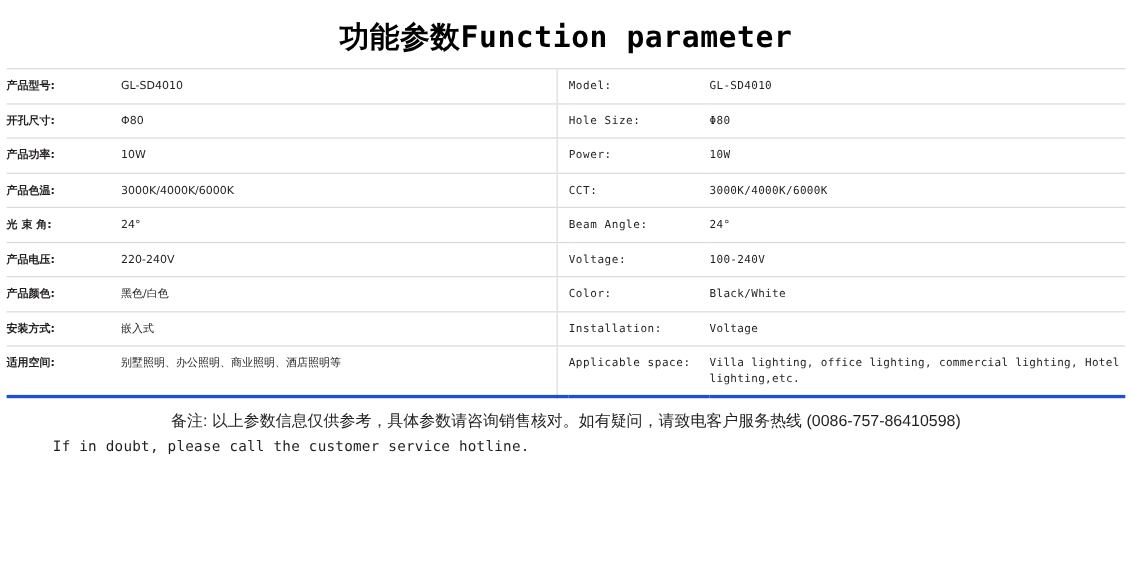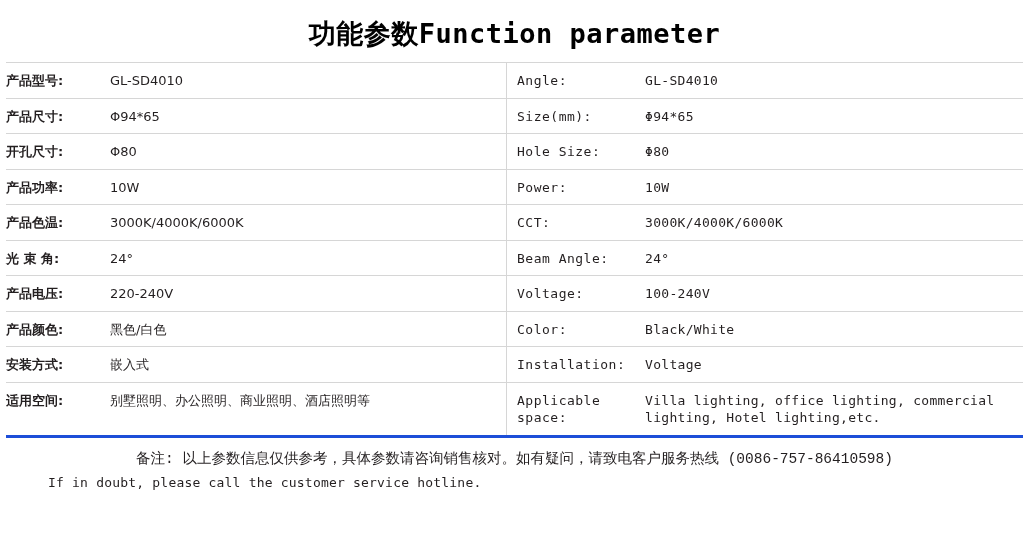--- a/index.html
+++ b/index.html
@@ -39,21 +39,21 @@
   }
   table.spec tr {
     border-top: 1px solid #d6d6d6;
   }
   table.spec tr:last-child {
     border-bottom: 3px solid #1d4ed8;
   }
   table.spec td {
     padding: 9px 0 8px 0;
     vertical-align: top;
-    font-size: 13px;
+    font-size: 10px;
     line-height: 1.35;
   }
   td.cn-label {
     width: 104px;
     padding-left: 8px;
     font-family: "DejaVu Sans", sans-serif;
     font-weight: bold;
     white-space: nowrap;
   }
   td.cn-value {
@@ -75,21 +75,21 @@
     line-height: 1.4;
   }
   td.en-value {
     font-family: "DejaVu Sans Mono", monospace;
     font-size: 14px;
     letter-spacing: 0.3px;
     line-height: 1.4;
   }
   .note-cn {
     text-align: center;
-    font-family: Liberation Mono, monospace;
+    font-family: Liberation Sans, sans-serif;
     font-size: 14.5px;
     padding: 11px 10px 5px 10px;
     color: #231f20;
   }
   .note-en {
     font-family: "DejaVu Sans Mono", monospace;
     font-size: 13px;
     letter-spacing: 0.2px;
     line-height: 1.55;
     padding: 0 12px 0 14px;
@@ -106,29 +106,22 @@
 <div class="page">
 
   <div class="title">功能参数Function parameter</div>
 
   <table class="spec">
     <tbody>
       <tr>
         <td class="cn-label">产品型号:</td>
         <td class="cn-value">GL-SD4010</td>
         <td class="divider"></td>
-        <td class="en-label">Angle:</td>
+        <td class="en-label">Model:</td>
         <td class="en-value">GL-SD4010</td>
-      </tr>
-      <tr>
-        <td class="cn-label">产品尺寸:</td>
-        <td class="cn-value">Φ94*65</td>
-        <td class="divider"></td>
-        <td class="en-label">Size(mm):</td>
-        <td class="en-value">Φ94*65</td>
       </tr>
       <tr>
         <td class="cn-label">开孔尺寸:</td>
         <td class="cn-value">Φ80</td>
         <td class="divider"></td>
         <td class="en-label">Hole Size:</td>
         <td class="en-value">Φ80</td>
       </tr>
       <tr>
         <td class="cn-label">产品功率:</td>

